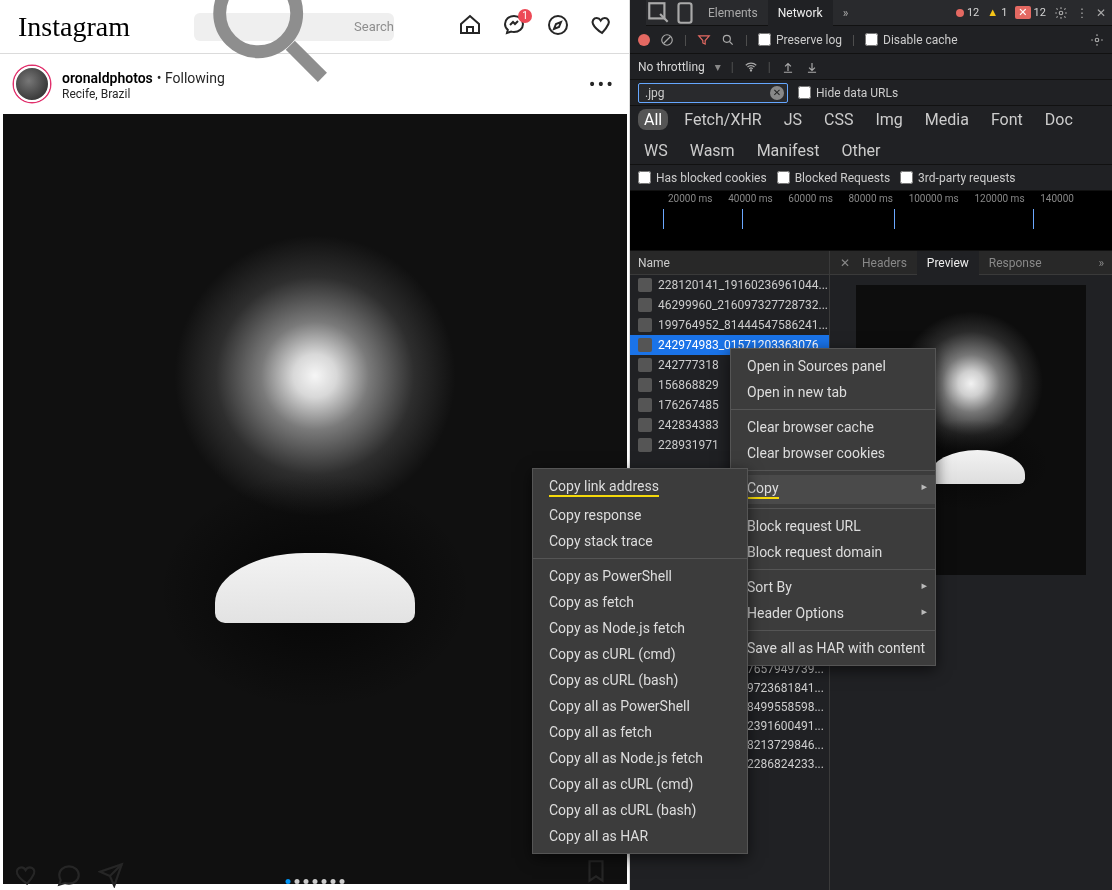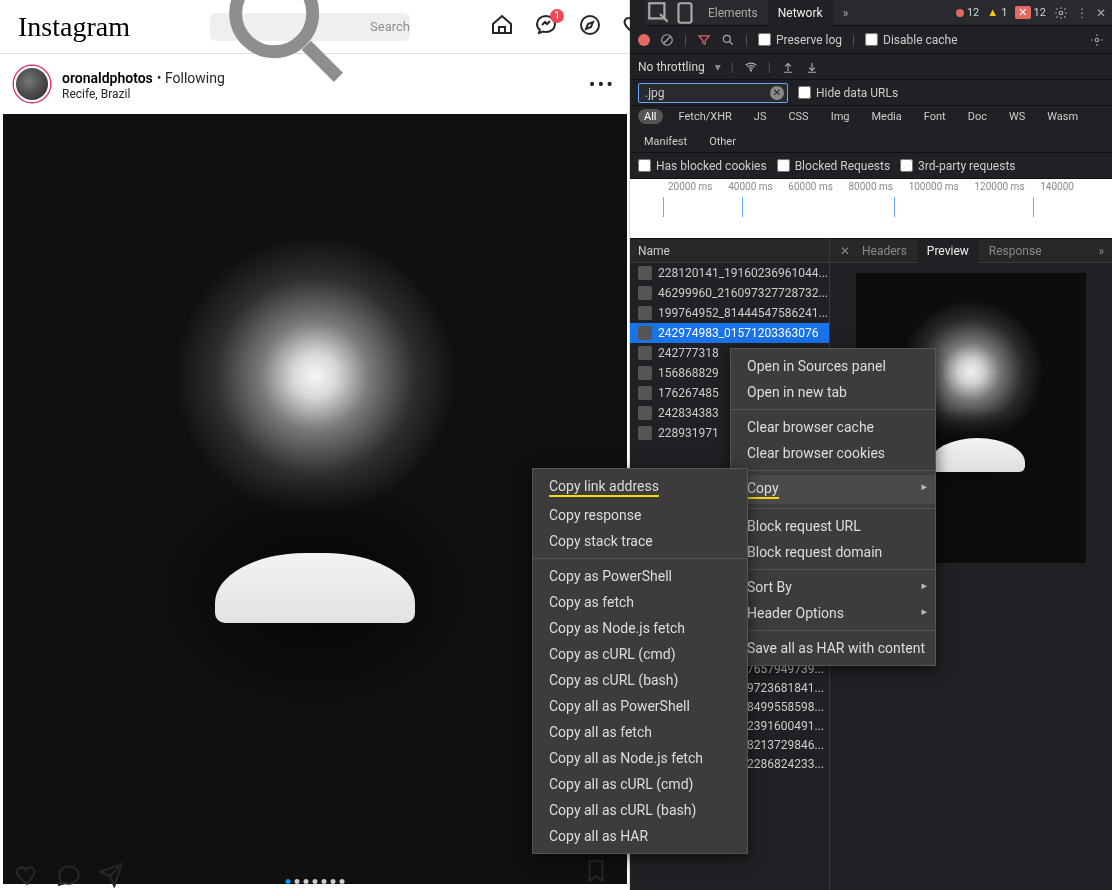--- a/index.html
+++ b/index.html
@@ -1,20 +1,20 @@
 <!DOCTYPE html>
 <html><head>
 <meta charset="utf-8">
 <style>
   * { box-sizing: border-box; margin: 0; padding: 0; font-family: -apple-system, BlinkMacSystemFont, "Segoe UI", Roboto, Helvetica, Arial, sans-serif; }
   body { width: 1112px; height: 890px; display: flex; overflow: hidden; background: #fff; }
 
   
   .ig { width: 630px; height: 890px; background: #fff; position: relative; border-right:1px solid #dbdbdb;}
-  .ig-topbar { height: 54px; border-bottom: 1px solid #dbdbdb; display: flex; align-items: center; padding: 0 18px; gap: 80px; }
+  .ig-topbar { height: 54px; border-bottom: 1px solid #dbdbdb; display: flex; align-items: center; padding: 0 18px; gap: 64px; }
   .ig-logo { font-family: "Brush Script MT", cursive; font-size: 28px; font-weight: 500; }
   .ig-search { flex: 0 0 200px; background: #efefef; border-radius: 6px; height: 28px; display:flex; align-items:center; justify-content:center; gap:6px; color:#8e8e8e; font-size:13px; }
   .ig-icons { display:flex; gap:20px; align-items:center; margin-left:auto;}
   .ig-icons svg, .ig-icons .avatar-sm { width:24px; height:24px; }
   .avatar-sm { border-radius:50%; background: radial-gradient(circle at 30% 30%, #f9d39a, #c56b2b 60%, #5a2a10); }
   .badge { position:absolute; top:-4px; right:-6px; background:#ed4956; color:#fff; font-size:10px; border-radius:50%; width:14px; height:14px; display:flex; align-items:center; justify-content:center; }
   .ic-wrap{position:relative;}
 
   .ig-postheader { display:flex; align-items:center; padding:12px 14px; gap:12px; }
   .avatar-md { width:36px; height:36px; border-radius:50%; background: radial-gradient(circle at 40% 40%, #777, #222); border:2px solid #fff; box-shadow:0 0 0 1.5px #e1306c; }
@@ -54,24 +54,24 @@
   .dt-toolbar{height:28px;display:flex;align-items:center;gap:10px;padding:0 8px;border-bottom:1px solid #111;}
   .dt-toolbar .rec{width:12px;height:12px;border-radius:50%;background:#e46962;}
   .dt-toolbar svg{width:14px;height:14px;color:#aaa;}
   .funnel{color:#e46962!important;}
   .chk{display:flex;align-items:center;gap:5px;color:#ccc;}
   .chk input{accent-color:#888;}
 
   .dt-row{height:26px;display:flex;align-items:center;gap:10px;padding:0 8px;border-bottom:1px solid #111;}
   .filterbox{background:#292a2d;border:1px solid #65a7ff;color:#ccc;font-size:12px;height:20px;padding:0 20px 0 6px;position:relative;border-radius:2px;width:150px;}
   .filterclear{position:absolute;right:4px;top:3px;width:14px;height:14px;border-radius:50%;background:#888;color:#222;display:flex;align-items:center;justify-content:center;font-size:10px;cursor:pointer;}
-  .pillbtn{padding:1px 6px;border-radius:8px;color:#ccc;font-size:11px;cursor:pointer;}
+  .pillbtn{padding:1px 6px;border-radius:8px;color:#ccc;font-size:16px;cursor:pointer;}
   .pillbtn.active{background:#555;color:#fff;}
 
-  .dt-timeline{height:60px;border-bottom:1px solid #111;position:relative;background:#ffffff;}
+  .dt-timeline{height:60px;border-bottom:1px solid #111;position:relative;background:#000000;}
   .dt-timeline .ticks{display:flex;justify-content:space-between;padding:2px 38px 0 38px;color:#888;font-size:10px;}
   .dt-timeline .bars{position:absolute;top:18px;left:10px;right:10px;height:6px;}
   .dt-timeline .bar{position:absolute;height:20px;width:1px;background:#6aa7ff;}
 
   .dt-main{flex:1;display:flex;min-height:0;}
   .dt-list{width:200px;border-right:1px solid #3a3a3a;overflow:hidden;display:flex;flex-direction:column;}
   .dt-list-h{height:24px;line-height:24px;padding-left:8px;border-bottom:1px solid #3a3a3a;color:#ccc;background:#282828;}
   .dt-li{padding:3px 8px;display:flex;align-items:center;gap:6px;color:#ccc;cursor:pointer;white-space:nowrap;overflow:hidden;text-overflow:ellipsis;}
   .dt-li .ico{width:14px;height:14px;background:#555;border-radius:2px;flex:none;}
   .dt-li.sel{background:#1a73e8;color:#fff;}

